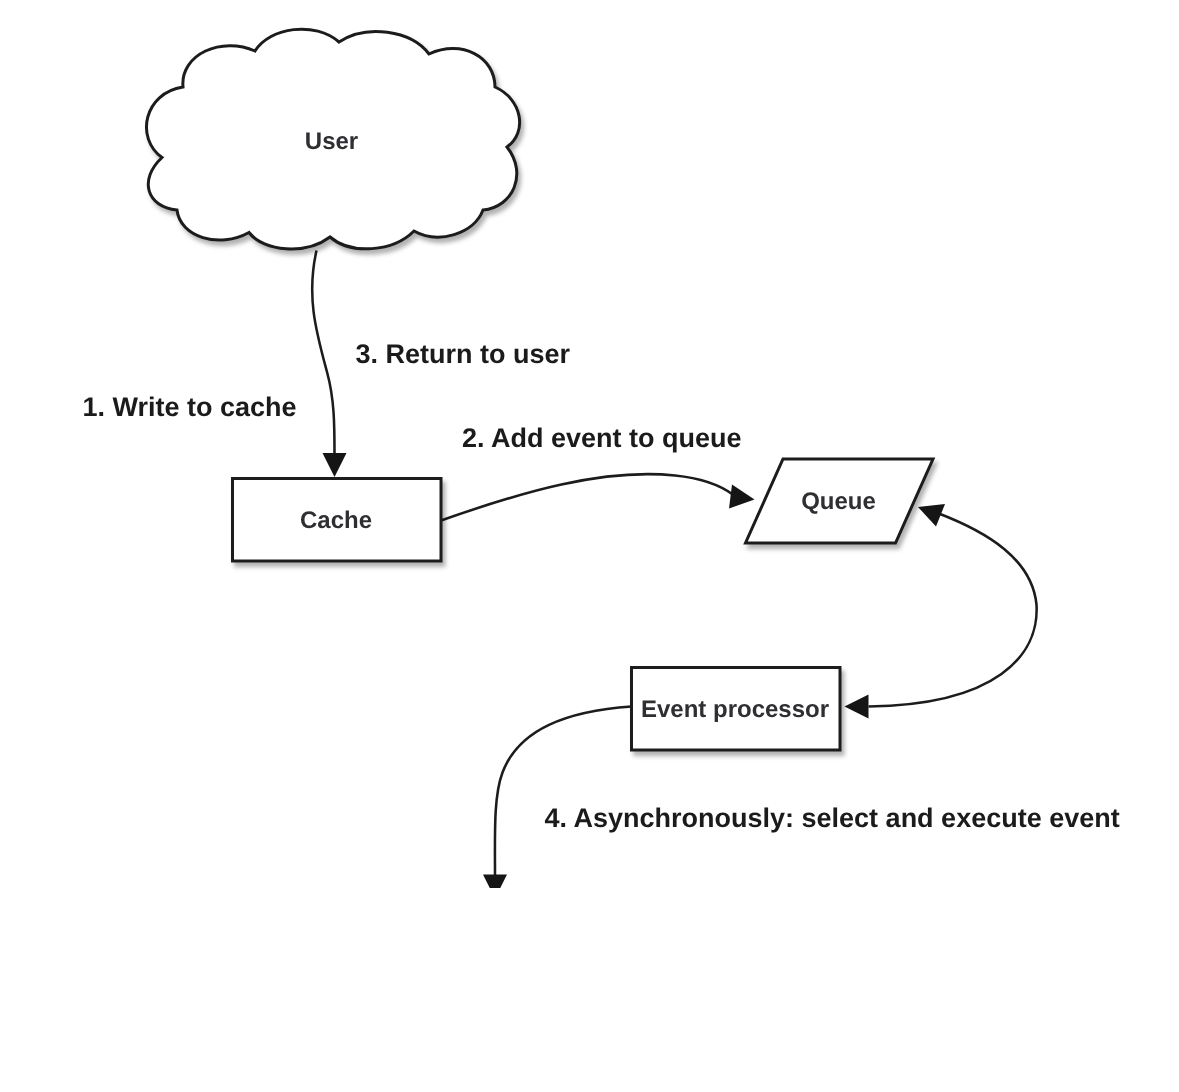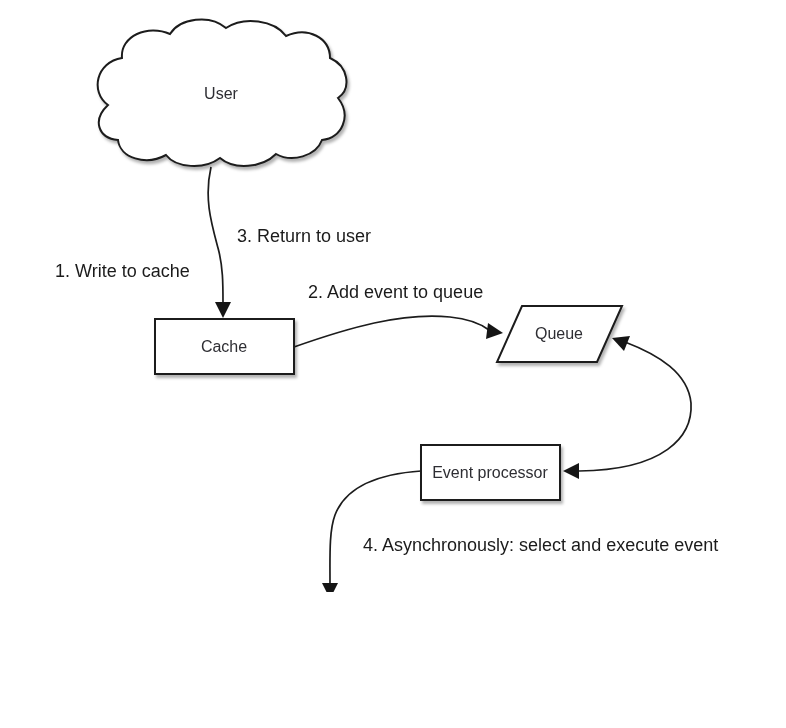--- a/index.html
+++ b/index.html
@@ -7,20 +7,21 @@
     padding: 0;
     background: #ffffff;
     font-family: "Liberation Sans", sans-serif;
   }
   .canvas {
     position: relative;
     width: 786px;
     height: 592px;
     background: #ffffff;
     overflow: hidden;
+    font-weight: bold;
   }
   svg { display: block; }
   .shape {
     fill: #ffffff;
     stroke: #1c1c1c;
     stroke-width: 2;
     filter: drop-shadow(2px 3px 1.5px rgba(0,0,0,0.30));
   }
   .edge {
     fill: none;

